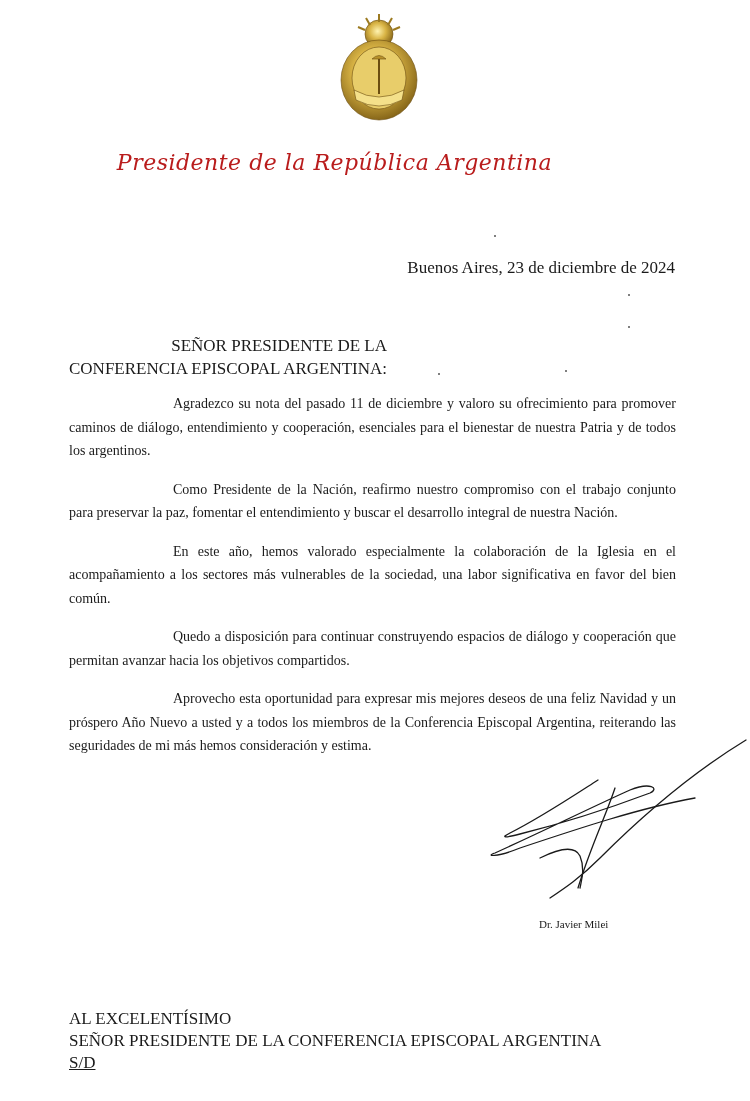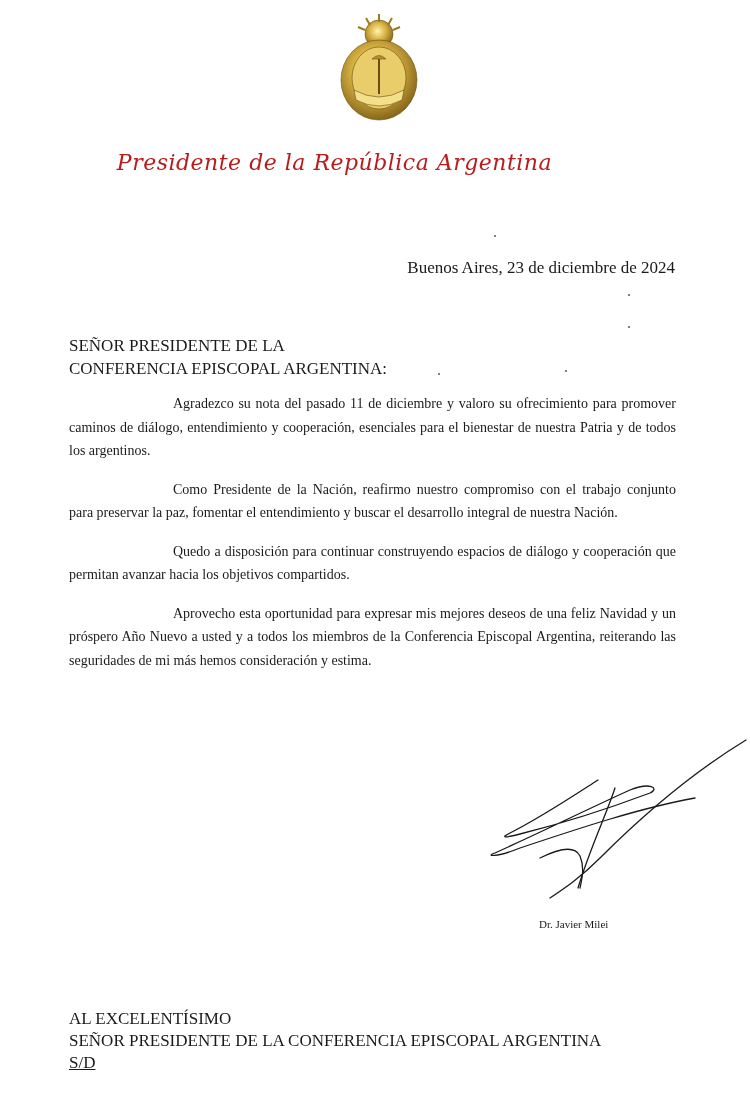--- a/index.html
+++ b/index.html
@@ -3,21 +3,21 @@
 <meta charset="utf-8">
 <style>
   html, body { margin: 0; padding: 0; background: #ffffff; }
   body { width: 750px; height: 1101px; position: relative; overflow: hidden;
          font-family: "Liberation Serif", "DejaVu Serif", serif; color: #1a1a1a; }
   .crest { position: absolute; left: 336px; top: 12px; width: 86px; height: 112px; }
   .letterhead { position: absolute; left: 0; width: 669px; top: 150px; text-align: center;
                 font-family: "DejaVu Serif", serif; font-style: italic; font-size: 22px;
                 letter-spacing: 0.5px; color: #b91c1c; }
   .date { position: absolute; right: 75px; top: 258px; font-size: 17px; }
-  .salutation { position: absolute; left: 69px; top: 334px; font-size: 17px; line-height: 23px; }
+  .salutation { position: absolute; left: 69px; top: 334px; font-size: 17px; line-height: 23px; text-align: right; }
   .body { position: absolute; left: 69px; top: 392px; width: 607px; font-size: 14px; line-height: 23.5px; text-align: justify; }
   .body p { margin: 0 0 15px 0; text-indent: 104px; }
   .signature { position: absolute; left: 480px; top: 738px; width: 270px; height: 170px; }
   .signer { position: absolute; left: 539px; top: 918px; font-size: 11px; }
   .addressee { position: absolute; left: 69px; top: 1008px; font-size: 17px; line-height: 22px; }
   .addressee .sd { text-decoration: underline; }
   .speck { position: absolute; width: 2px; height: 2px; background: #555; border-radius: 50%; }
 </style>
 </head>
 <body>
@@ -60,20 +60,21 @@
 <div class="date">Buenos Aires, 23 de diciembre de 2024</div>
 
 <div class="salutation">
   <div>SEÑOR PRESIDENTE DE LA</div>
   <div>CONFERENCIA EPISCOPAL ARGENTINA:</div>
 </div>
 
 <div class="body">
   <p>Agradezco su nota del pasado 11 de diciembre y valoro su ofrecimiento para promover caminos de diálogo, entendimiento y cooperación, esenciales para el bienestar de nuestra Patria y de todos los argentinos.</p>
   <p>Como Presidente de la Nación, reafirmo nuestro compromiso con el trabajo conjunto para preservar la paz, fomentar el entendimiento y buscar el desarrollo integral de nuestra Nación.</p>
+  <p>En este año, hemos valorado especialmente la colaboración de la Iglesia en el acompañamiento a los sectores más vulnerables de la sociedad, una labor significativa en favor del bien común.</p>
   <p>Quedo a disposición para continuar construyendo espacios de diálogo y cooperación que permitan avanzar hacia los objetivos compartidos.</p>
   <p>Aprovecho esta oportunidad para expresar mis mejores deseos de una feliz Navidad y un próspero Año Nuevo a usted y a todos los miembros de la Conferencia Episcopal Argentina, reiterando las seguridades de mi más hemos consideración y estima.</p>
 </div>
 
 <div class="signature">
   <svg width="270" height="170" viewBox="0 0 270 170" fill="none" stroke="#1a1a1a" stroke-width="1.3" stroke-linecap="round">
     <path d="M266 2 C220 30 170 70 120 120 C100 140 85 150 70 160"></path>
     <path d="M118 42 C90 60 60 80 30 95 C20 100 25 100 40 96 C80 86 130 70 170 55 C180 50 170 44 150 52 C110 70 70 90 15 115 C5 118 15 120 40 110 C100 90 160 70 215 60"></path>
     <path d="M135 50 C125 80 110 110 98 150"></path>
     <path d="M60 120 C80 110 95 108 100 118 C105 130 102 140 100 150"></path>

